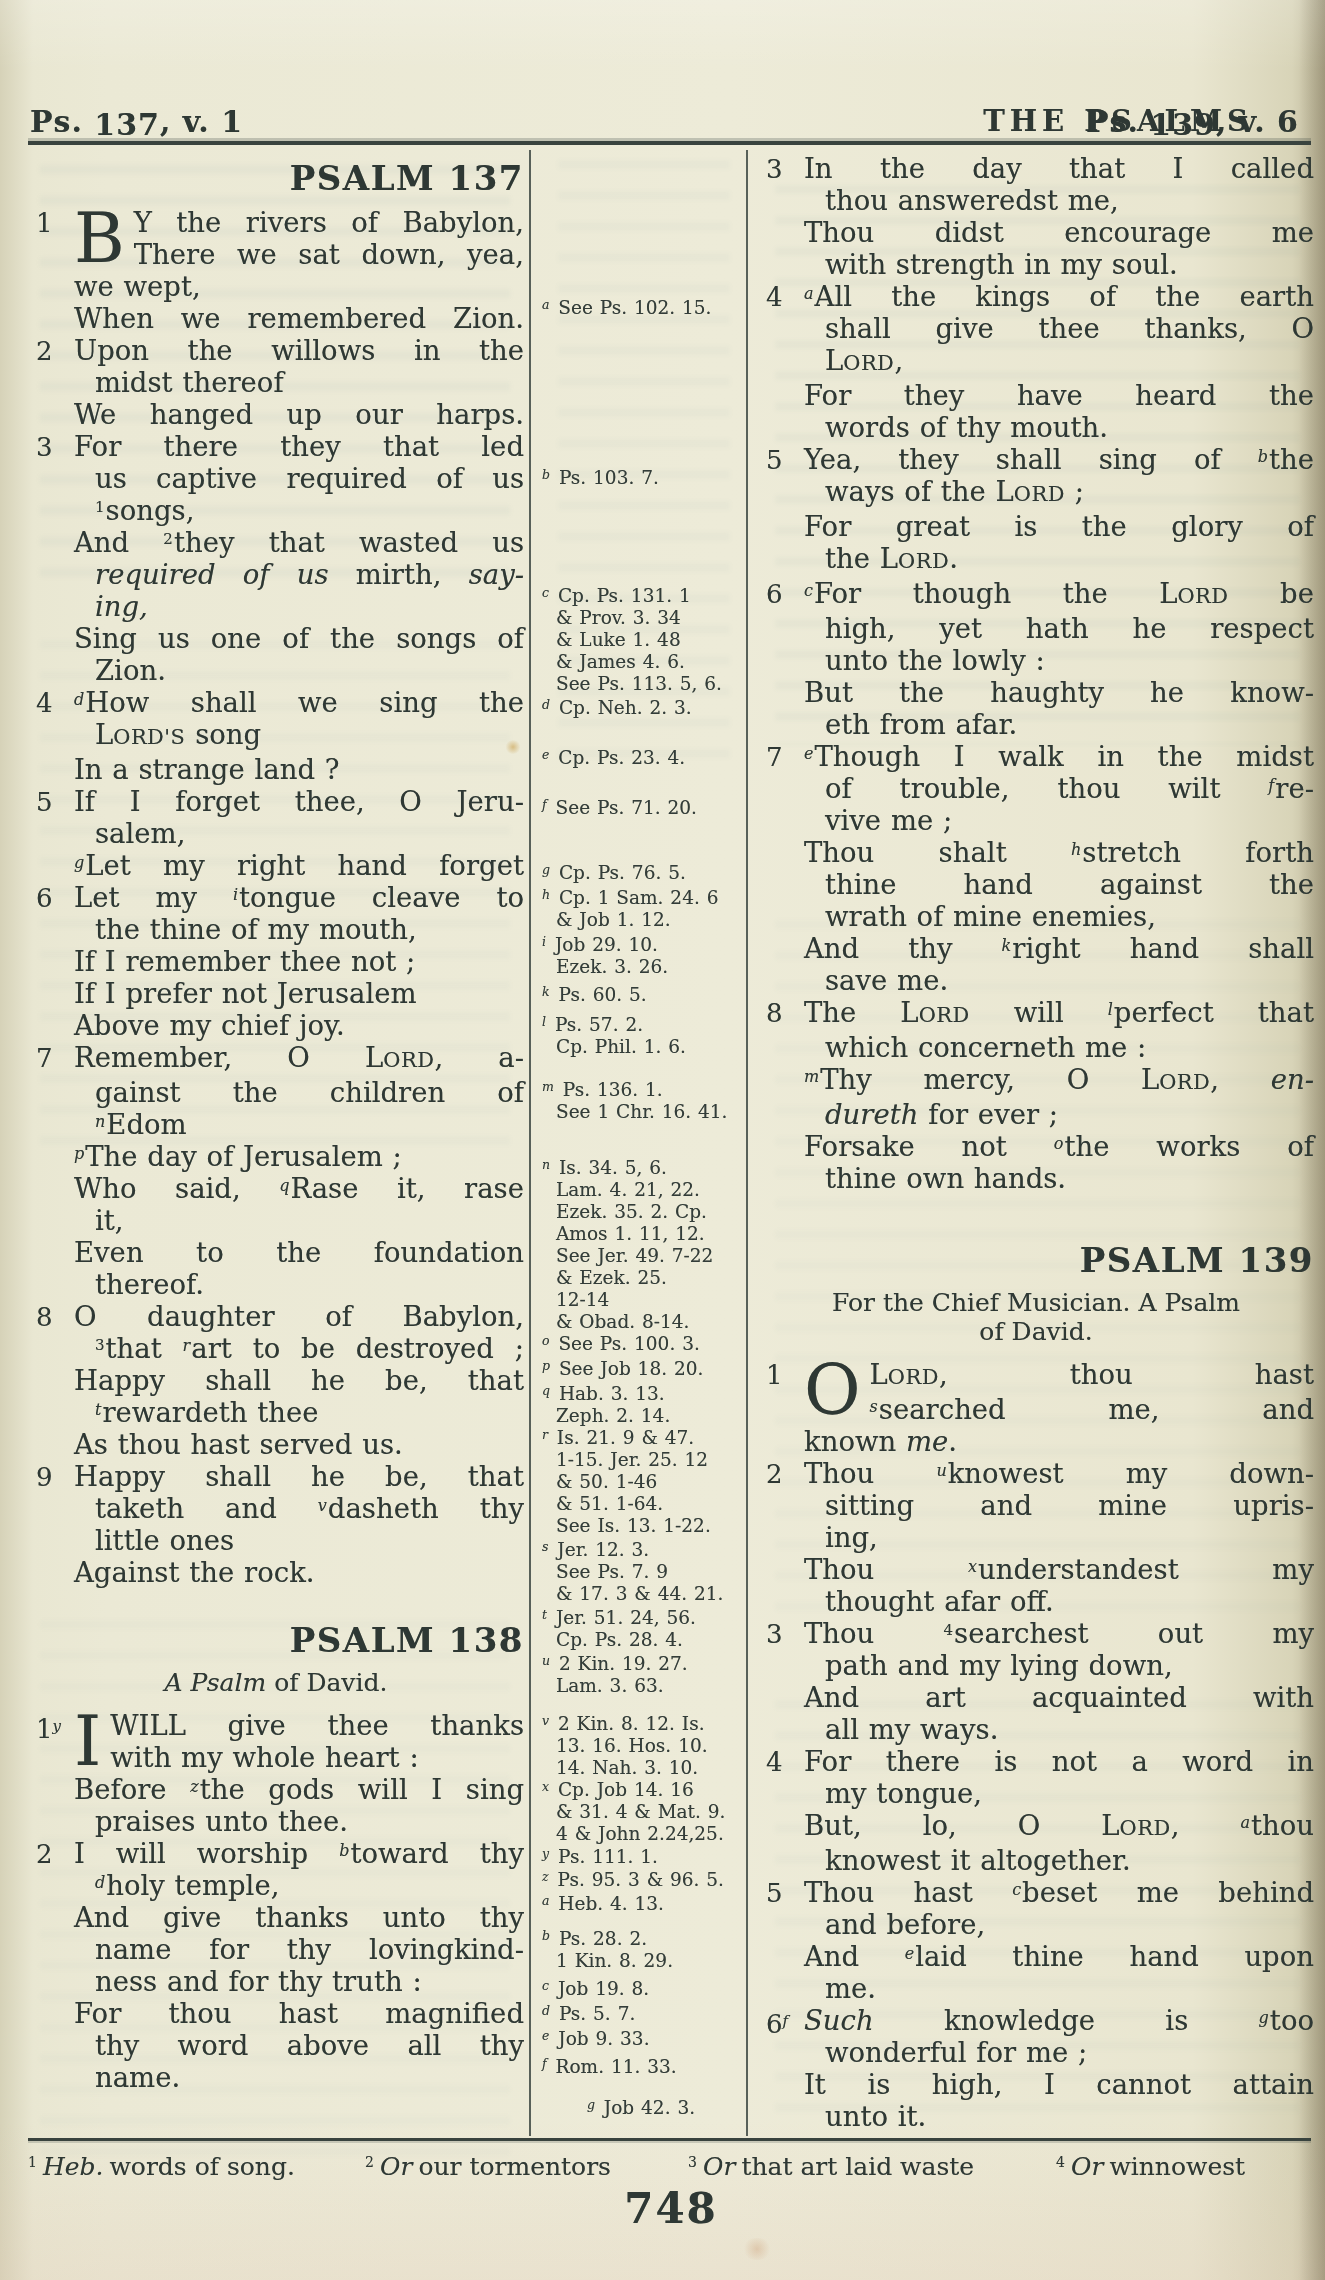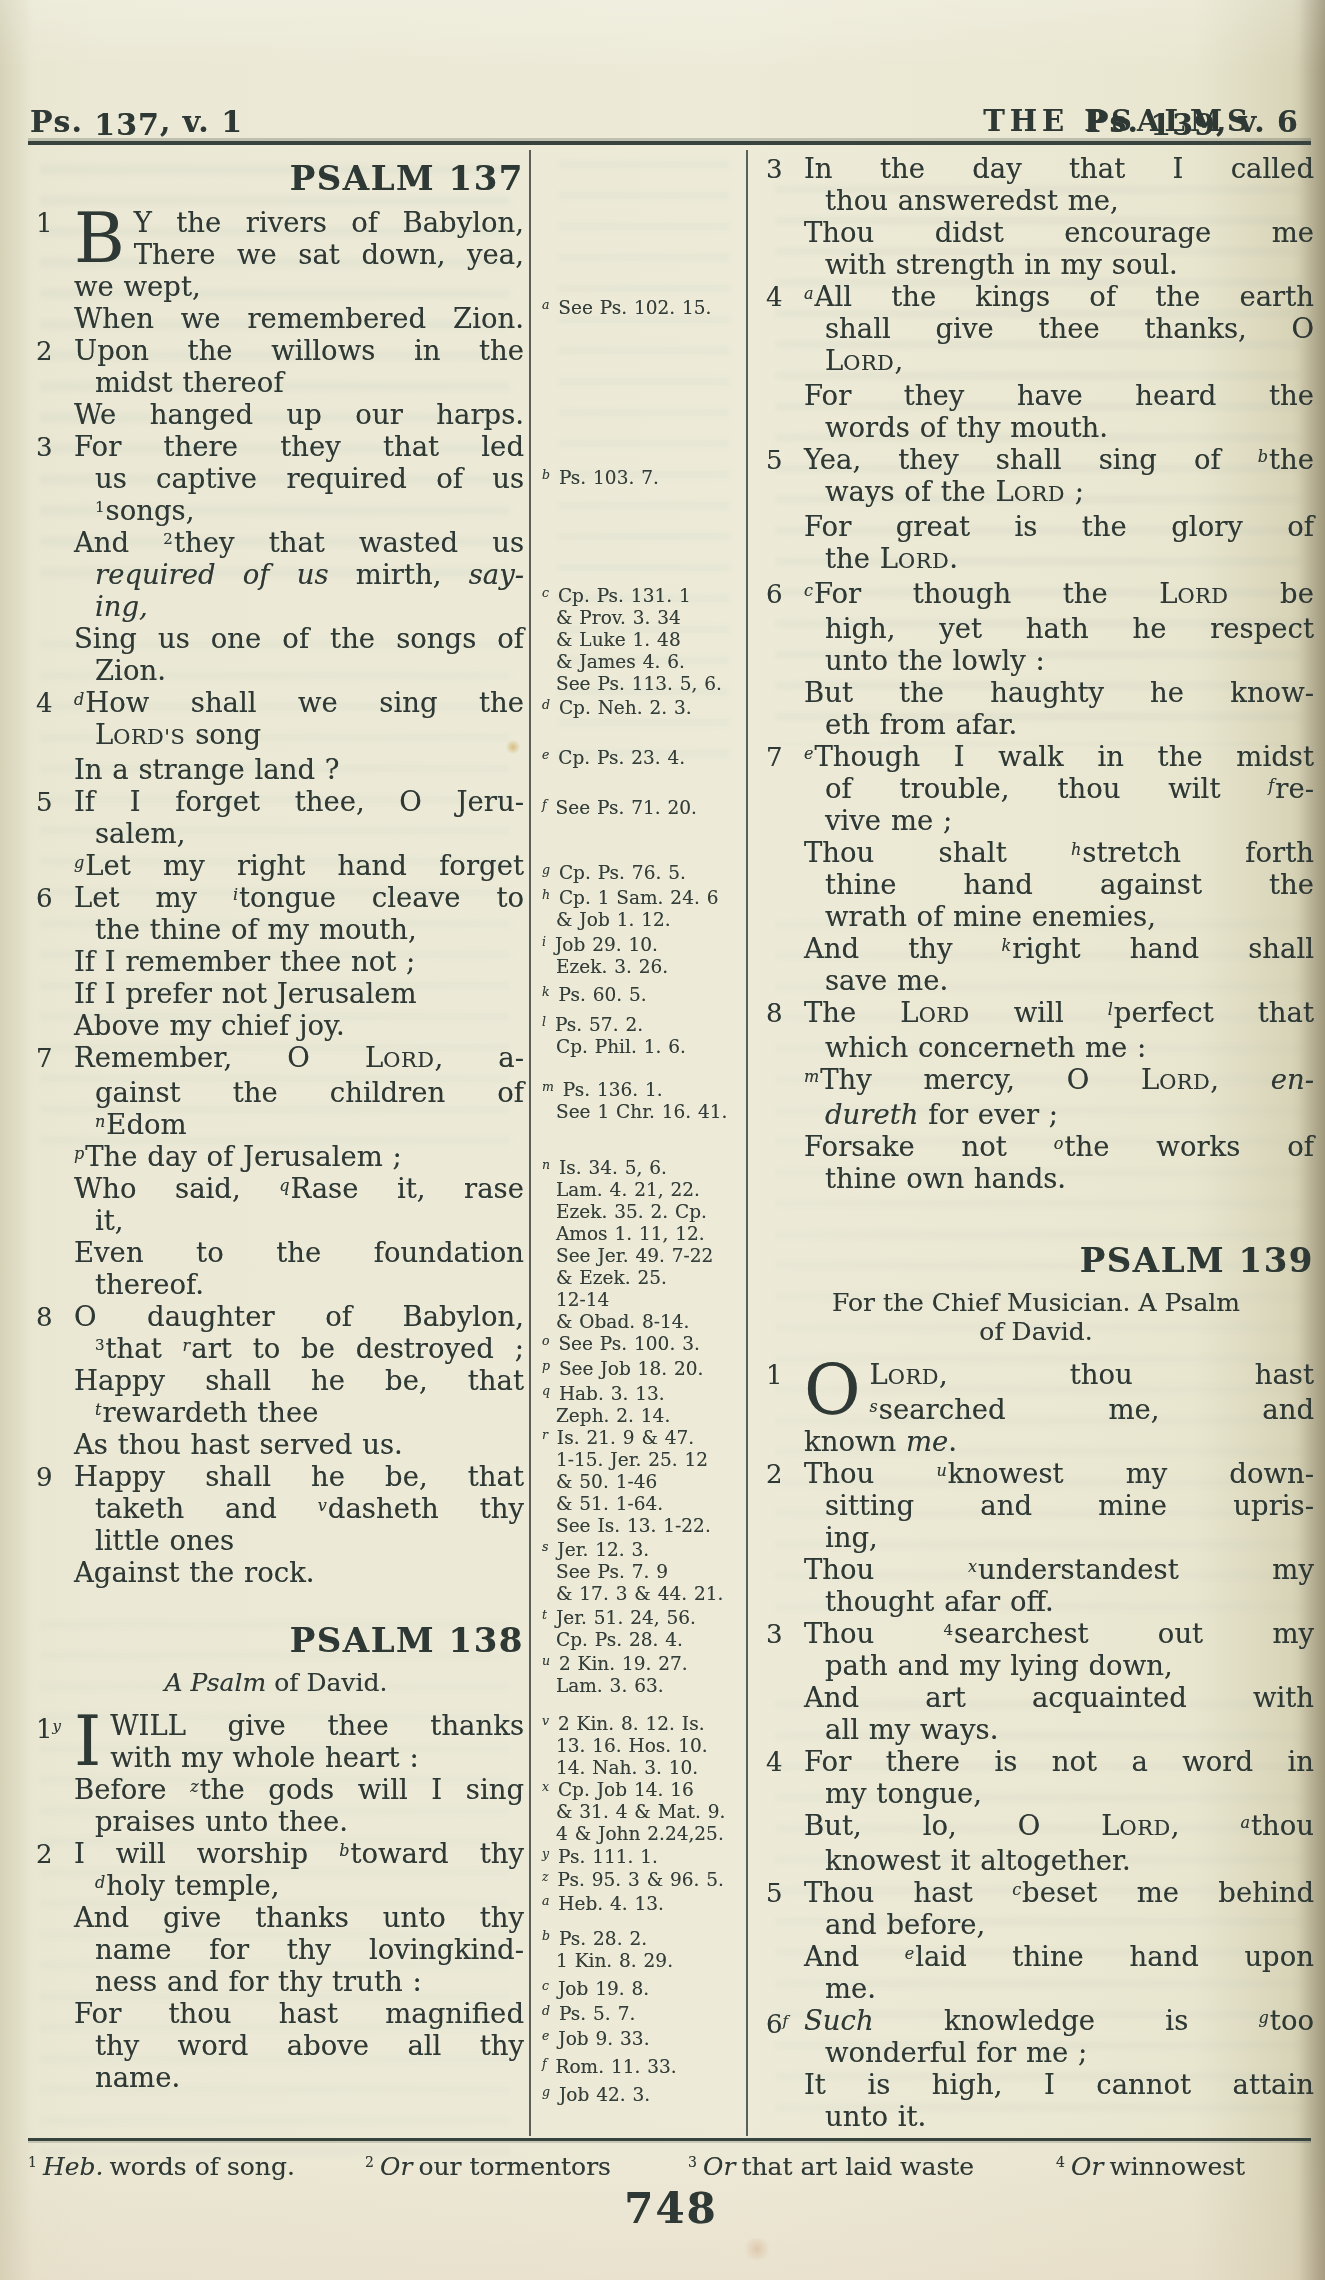--- a/index.html
+++ b/index.html
@@ -206,21 +206,21 @@
       <div class="ref" style="margin-top: 16px;"><sup>v</sup> 2 Kin. 8. 12.  Is.<br>13. 16.  Hos. 10.<br>14.  Nah. 3. 10.</div>
       <div class="ref" style="margin-top: 0px;"><sup>x</sup> Cp. Job 14. 16<br>&amp; 31. 4 &amp; Mat. 9.<br>4 &amp; John 2.24,25.</div>
       <div class="ref" style="margin-top: 1px;"><sup>y</sup> Ps. 111. 1.</div>
       <div class="ref" style="margin-top: 1px;"><sup>z</sup> Ps. 95. 3 &amp; 96. 5.</div>
       <div class="ref" style="margin-top: 2px;"><sup>a</sup> Heb. 4. 13.</div>
       <div class="ref" style="margin-top: 13px;"><sup>b</sup> Ps. 28. 2.<br>1 Kin. 8. 29.</div>
       <div class="ref" style="margin-top: 6px;"><sup>c</sup> Job 19. 8.</div>
       <div class="ref" style="margin-top: 3px;"><sup>d</sup> Ps. 5. 7.</div>
       <div class="ref" style="margin-top: 3px;"><sup>e</sup> Job 9. 33.</div>
       <div class="ref" style="margin-top: 6px;"><sup>f</sup> Rom. 11. 33.</div>
-      <div class="ref" style="margin-top: 6px;"><sup>g</sup> Job 42. 3.</div>
+      <div class="ref" style="margin-top: 19px; text-align: center;"><sup>g</sup> Job 42. 3.</div>
     </div>
   <div class="vdiv two"></div>
   <div class="col" id="col-right">
       <div class="verse">
         <span class="vnum">3</span>
         <div class="tl just">In the day that I called</div>
         <div class="tl ind">thou answeredst me,</div>
         <div class="tl just">Thou didst encourage me</div>
         <div class="tl ind">with strength in my soul.</div>
       </div>

